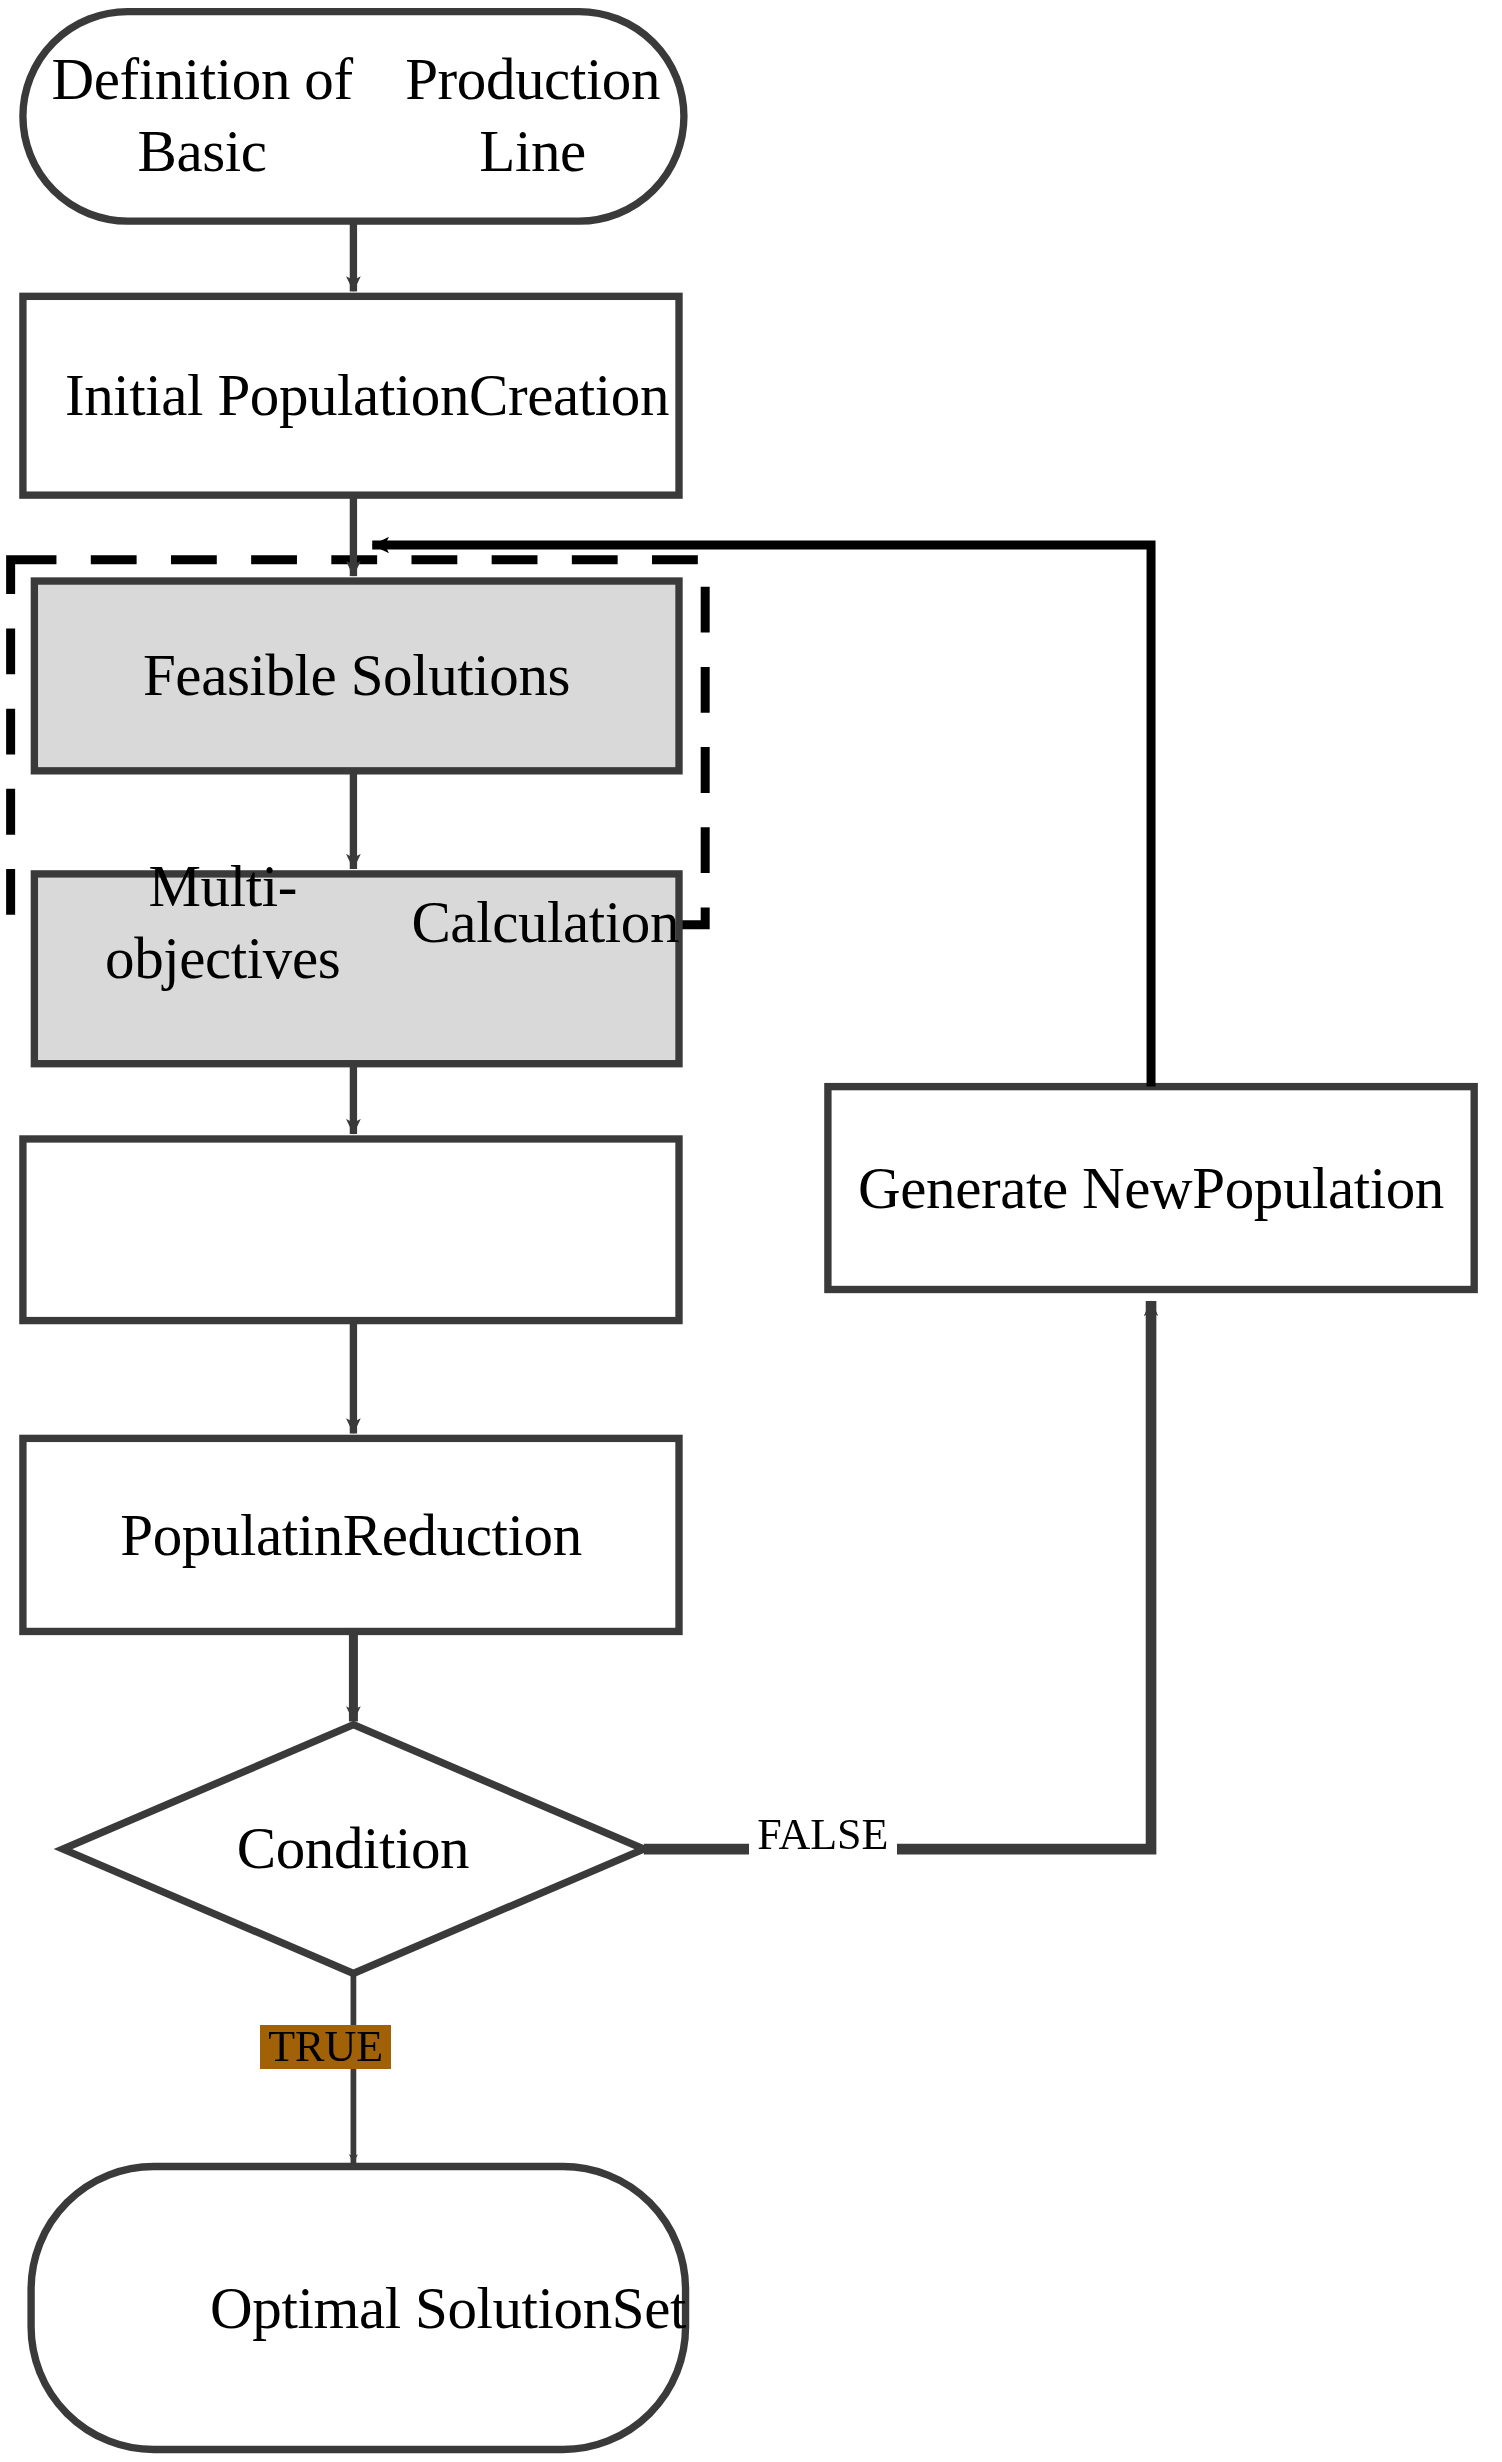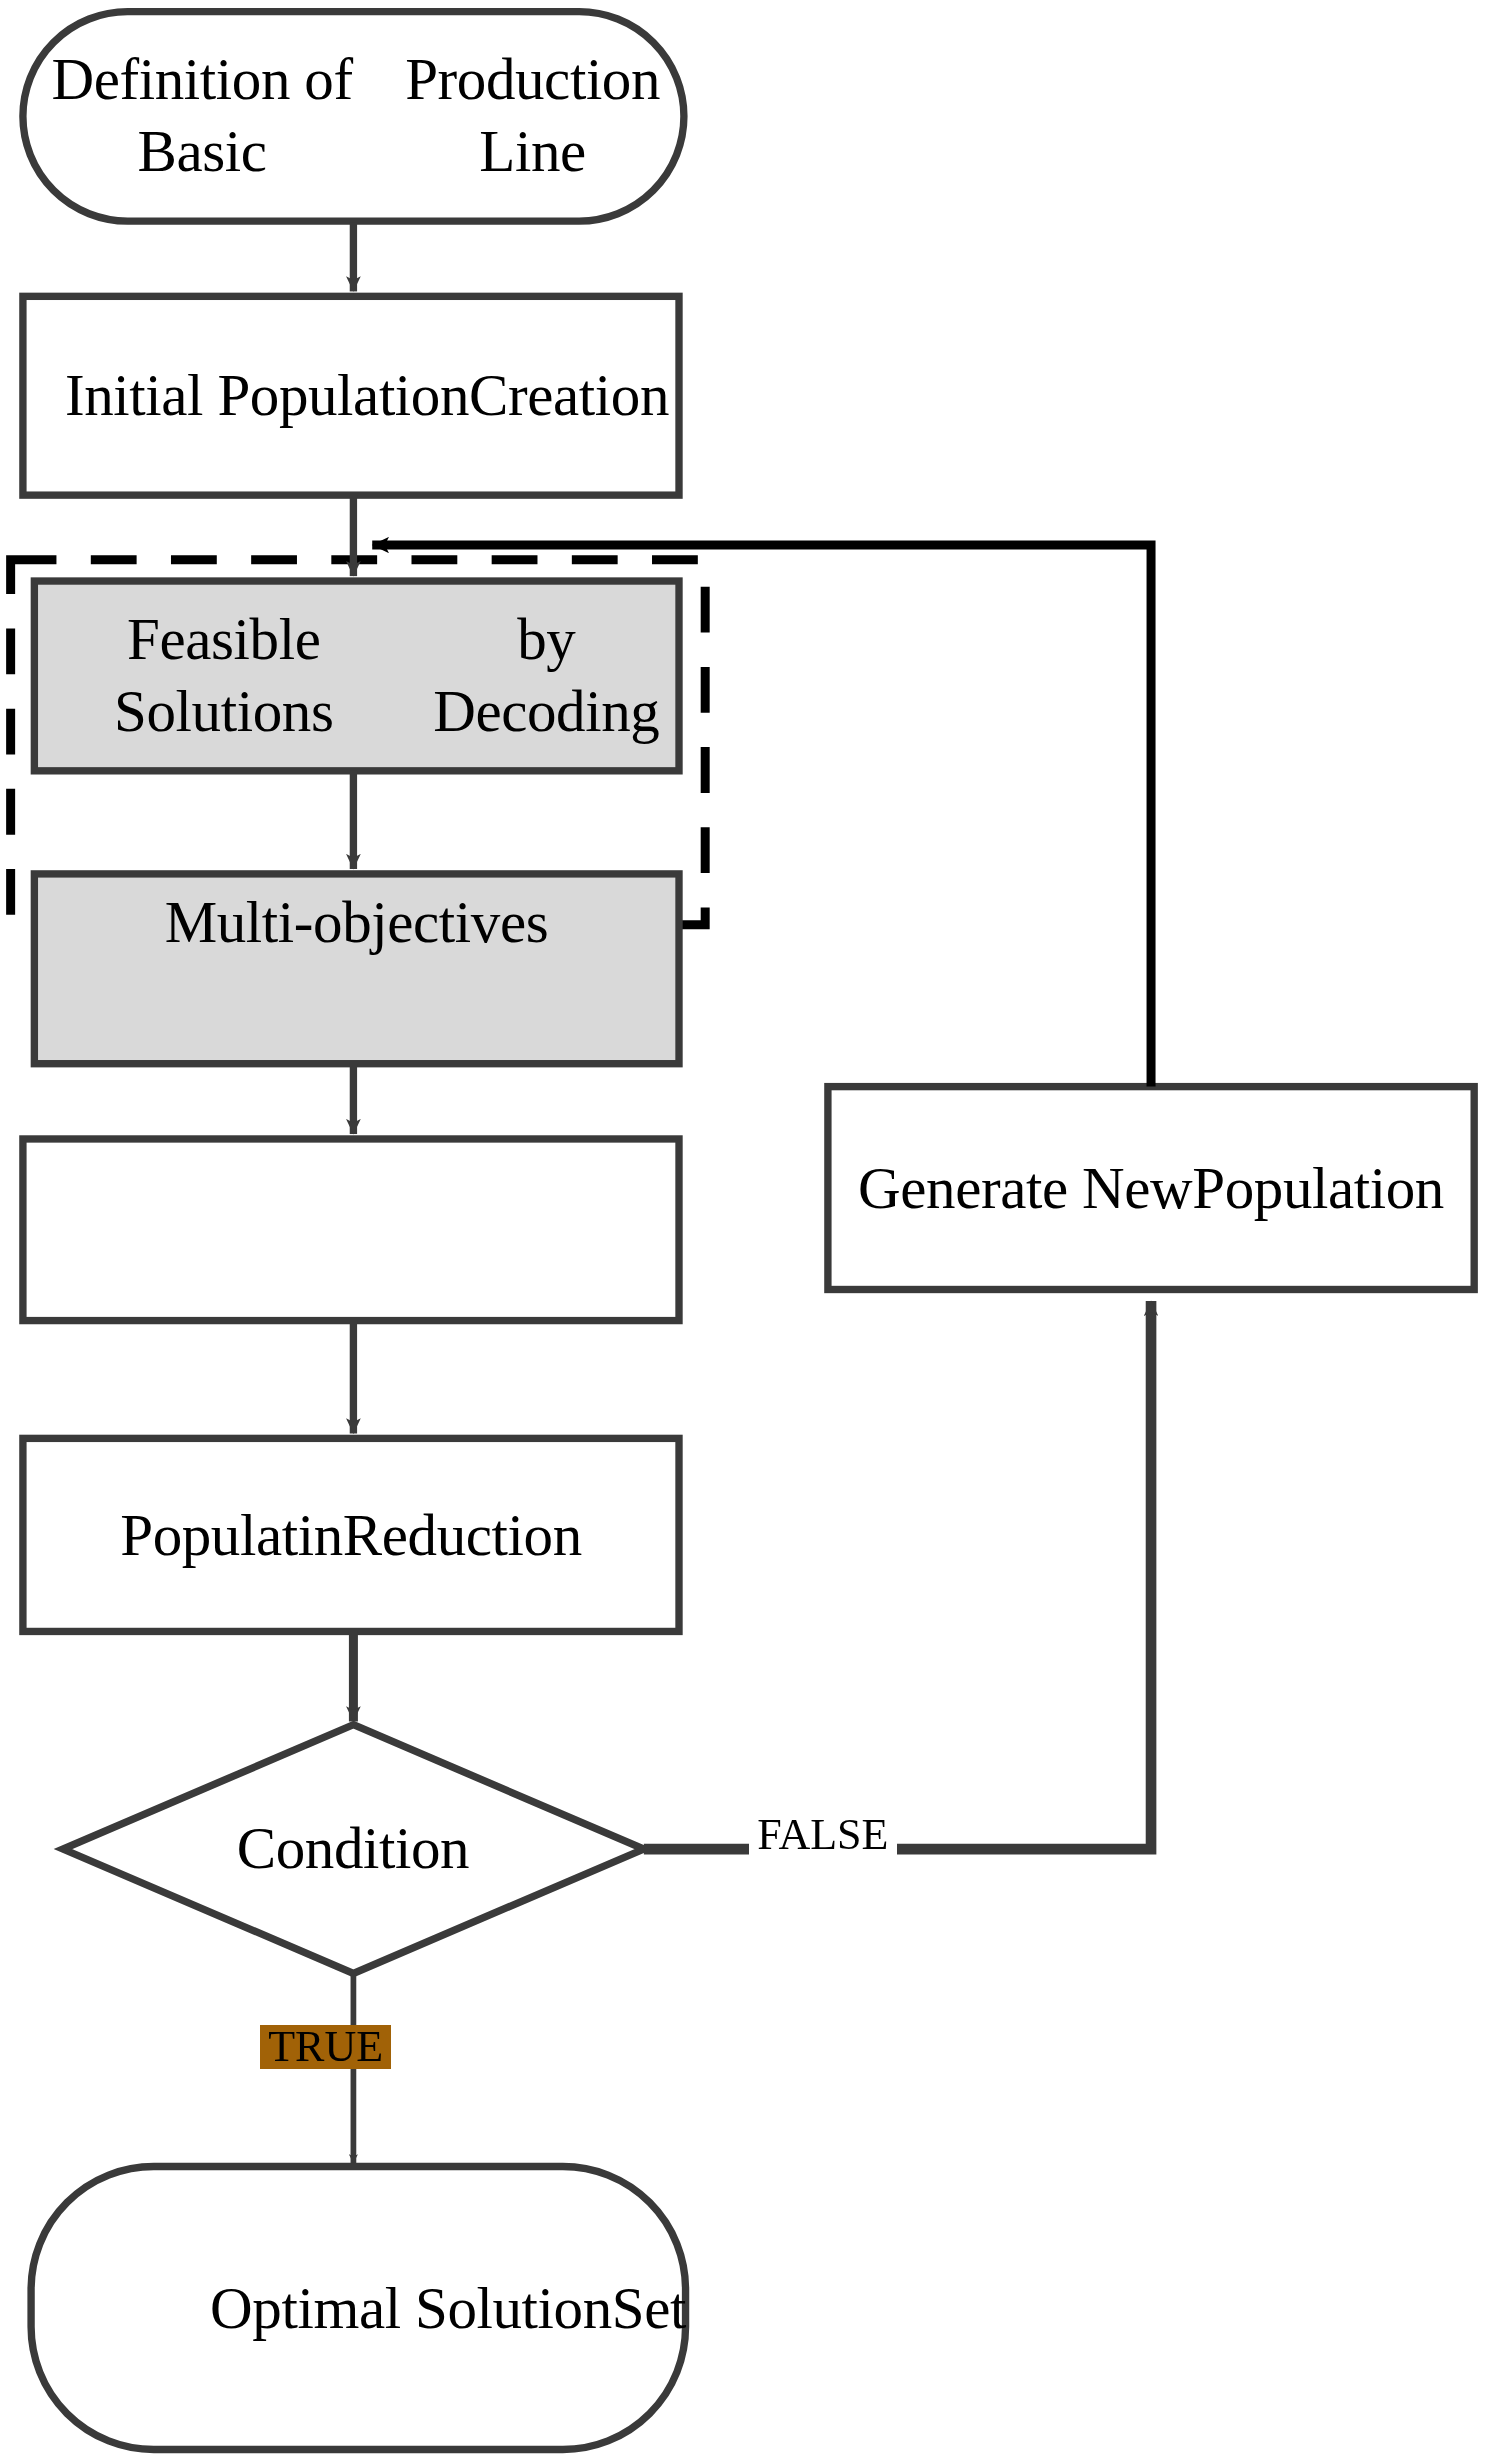--- a/index.html
+++ b/index.html
@@ -110,25 +110,25 @@
     <span>Production Line</span>
   </div>
 
   <div class="node-label" style="left:39px; top:296px; width:656px; height:199px;">
     <span>Initial Population</span>
     <span>Creation</span>
   </div>
 
   <div class="node-label" style="left:34px; top:581px; width:645px; height:190px;">
     <span>Feasible Solutions</span>
-    <span>by Decoding</span>
   </div>
 
   <div class="node-label" style="left:34px; top:828px; width:645px; height:190px;">
     <span>Multi-objectives</span>
+    <span>Calculation</span>
   </div>
 
 
   <div class="node-label" style="left:23px; top:1439px; width:656px; height:193px;">
     <span>Populatin</span>
     <span>Reduction</span>
   </div>
 
   <div class="node-label" style="left:124px; top:1796px; width:458px; height:106px;">
     <span>Condition</span>

